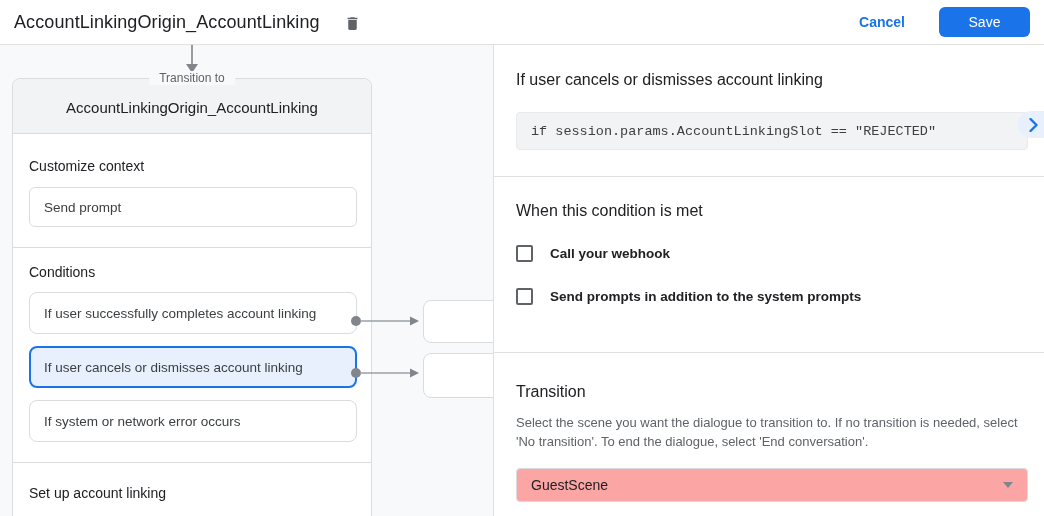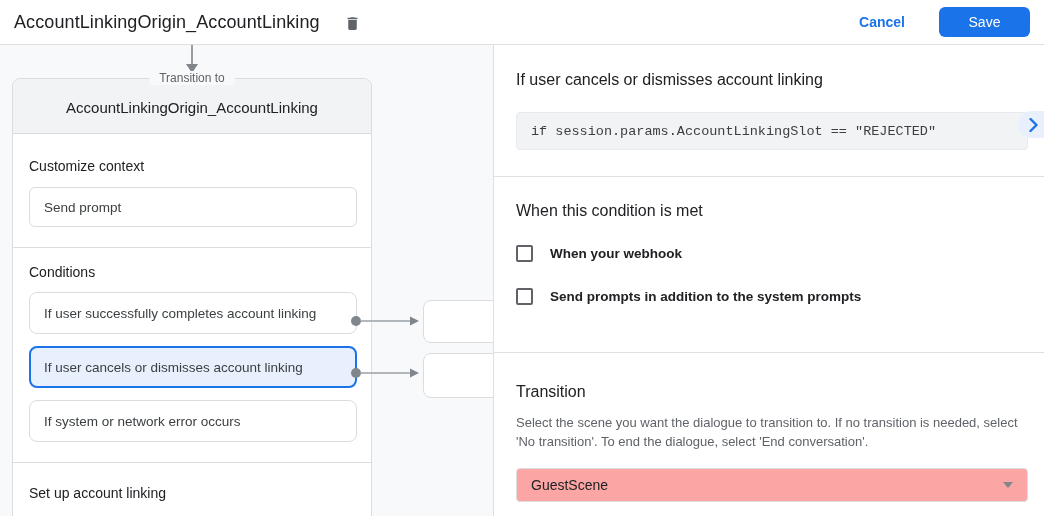--- a/index.html
+++ b/index.html
@@ -177,21 +177,21 @@
 
       <div class="code-block">if session.params.AccountLinkingSlot == "REJECTED"</div>
 
       <hr class="panel-divider d1">
 
       <div class="met-section">
         <h2 class="panel-heading">When this condition is met</h2>
 
         <div class="checkbox-row">
           <span class="checkbox-box"></span>
-          <span class="checkbox-label">When your webhook</span>
+          <span class="checkbox-label">Call your webhook</span>
         </div>
 
         <div class="checkbox-row">
           <span class="checkbox-box"></span>
           <span class="checkbox-label">Send prompts in addition to the system prompts</span>
         </div>
       </div>
 
       <hr class="panel-divider" style="margin-top:47px;">
 

